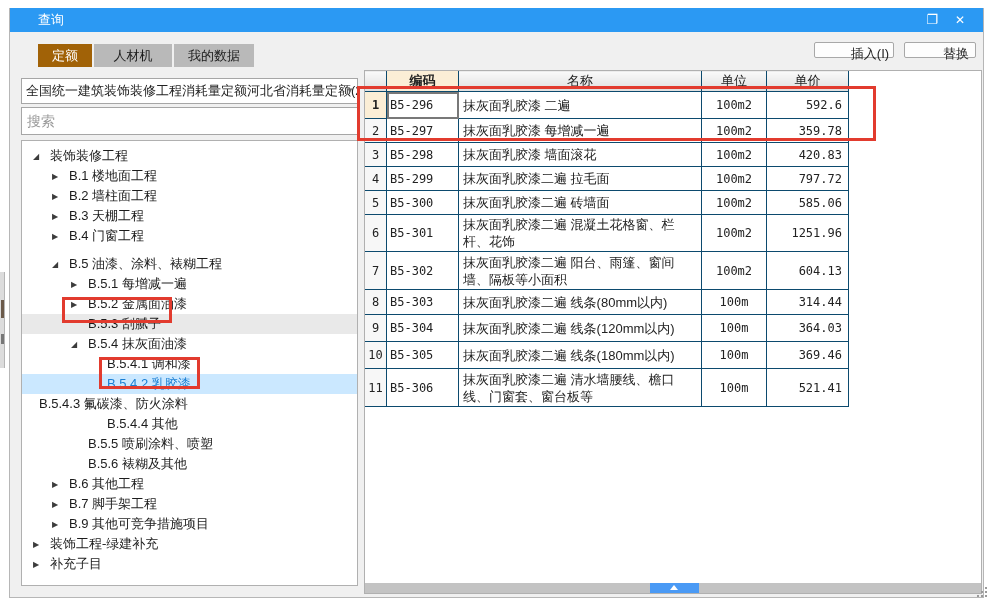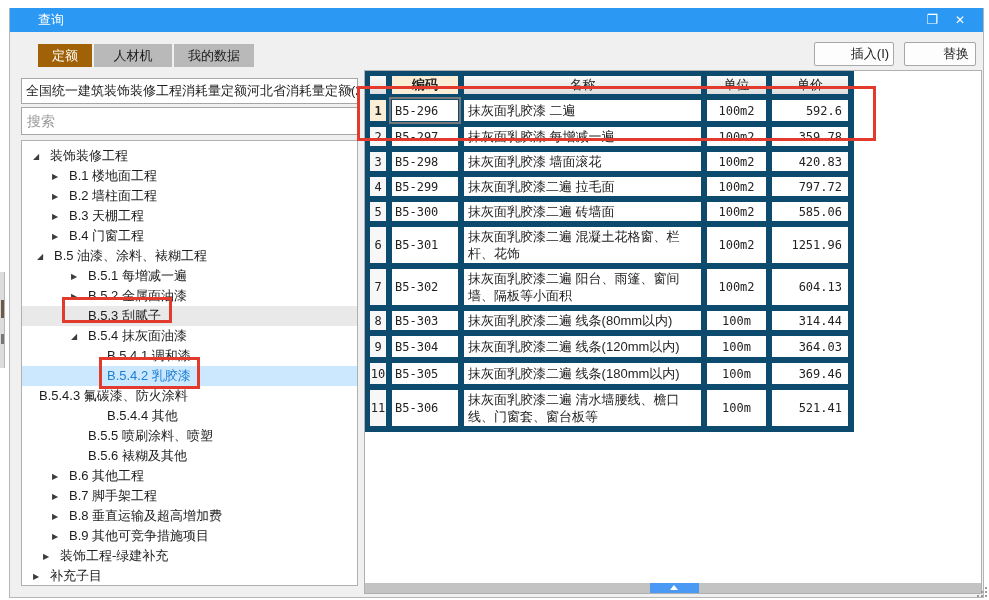--- a/index.html
+++ b/index.html
@@ -33,21 +33,21 @@
   .tab {
     height: 23px; line-height: 23px; text-align: center; font-size: 13px;
     background: #b9b9b9; color: #1c1c1c; cursor: pointer;
   }
   .tab.active { background: #a16207; color: #fff; }
   .tab.t0 { width: 54px; }
   .tab.t1 { width: 78px; }
   .tab.t2 { width: 80px; }
 
   .btn {
-    position: absolute; top: 34px; height: 24px; line-height: 22px;
+    position: absolute; top: 34px; height: 16px; line-height: 22px;
     background: #fdfdfd; border: 1px solid #a8a8a8; border-radius: 2px;
     font-size: 13px; text-align: center; cursor: pointer; padding-left: 32px;
   }
   .btn.insert { left: 804px; width: 80px; }
   .btn.replace { left: 894px; width: 72px; }
 
   
   .quota-select {
     position: absolute; left: 11px; top: 70px; width: 337px; height: 26px;
     background: #fff; border: 1px solid #a6a6a6; font-size: 13px;
@@ -74,21 +74,21 @@
   .trow .arrow { display: inline-block; width: 17px; font-size: 8px; color: #3c3c3c; vertical-align: 1px; }
   .trow.sel { background: #cbe8ff; color: #1a7fd4; }
   .trow.gray { background: #e9e9e9; }
 
   
   .rpanel {
     position: absolute; left: 354px; top: 62px; width: 618px; height: 524px;
     background: #fff; border: 1px solid #b0b0b0; overflow: hidden;
   }
   table.grid { border-collapse: collapse; table-layout: fixed; margin: -1px 0 0 -1px; }
-  table.grid th, table.grid td { border: 6px solid #0c4a6e; overflow: hidden; }
+  table.grid th, table.grid td { border: 1px solid #0c4a6e; overflow: hidden; }
   table.grid th {
     height: 21px; font-size: 13px; font-weight: normal;
     background: linear-gradient(#fafafa, #dedede); padding: 0;
   }
   table.grid th.code-h { background: #fbeed6; font-weight: bold; }
   td.num  { text-align: center; background: #f7f7f7; font-size: 12px; font-family: "DejaVu Sans Mono", monospace; }
   td.code { font-family: "DejaVu Sans Mono", monospace; font-size: 12px; padding: 0 3px; background: #fff; }
   td.name { font-size: 13px; line-height: 17px; padding: 1px 4px; background: #fff; }
   td.unit { text-align: center; font-family: "DejaVu Sans Mono", monospace; font-size: 12px; background: #fff; }
   td.price{ text-align: right; font-family: "DejaVu Sans Mono", monospace; font-size: 12px; padding: 0 6px; background: #fff; }
@@ -157,36 +157,35 @@
   </div>
 
   <input class="search-box" type="text" placeholder="搜索" style="">
 
   <div class="treebox" id="tree">
       <div class="trow" style="padding-left: 11px;"><span class="arrow">◢</span><span>装饰装修工程</span></div>
       <div class="trow" style="padding-left: 30px;"><span class="arrow">▶</span><span>B.1 楼地面工程</span></div>
       <div class="trow" style="padding-left: 30px;"><span class="arrow">▶</span><span>B.2 墙柱面工程</span></div>
       <div class="trow" style="padding-left: 30px;"><span class="arrow">▶</span><span>B.3 天棚工程</span></div>
       <div class="trow" style="padding-left: 30px;"><span class="arrow">▶</span><span>B.4 门窗工程</span></div>
-      <div class="trow" style="padding-left: 15px;"><span class="arrow">◢</span><span>B.5 油漆、涂料、裱糊工程</span></div>
+      <div class="trow" style="padding-left: 30px; margin-top: 8px;"><span class="arrow">◢</span><span>B.5 油漆、涂料、裱糊工程</span></div>
       <div class="trow" style="padding-left: 49px;"><span class="arrow">▶</span><span>B.5.1 每增减一遍</span></div>
       <div class="trow" style="padding-left: 49px;"><span class="arrow">▶</span><span>B.5.2 金属面油漆</span></div>
       <div class="trow gray" style="padding-left: 49px;"><span class="arrow"></span><span>B.5.3 刮腻子</span></div>
       <div class="trow" style="padding-left: 49px;"><span class="arrow">◢</span><span>B.5.4 抹灰面油漆</span></div>
       <div class="trow" style="padding-left: 68px;"><span class="arrow"></span><span>B.5.4.1 调和漆</span></div>
       <div class="trow sel" style="padding-left: 68px;"><span class="arrow"></span><span>B.5.4.2 乳胶漆</span></div>
       <div class="trow" style=""><span class="arrow"></span><span>B.5.4.3 氟碳漆、防火涂料</span></div>
       <div class="trow" style="padding-left: 68px;"><span class="arrow"></span><span>B.5.4.4 其他</span></div>
       <div class="trow" style="padding-left: 49px;"><span class="arrow"></span><span>B.5.5 喷刷涂料、喷塑</span></div>
       <div class="trow" style="padding-left: 49px;"><span class="arrow"></span><span>B.5.6 裱糊及其他</span></div>
       <div class="trow" style="padding-left: 30px;"><span class="arrow">▶</span><span>B.6 其他工程</span></div>
       <div class="trow" style="padding-left: 30px;"><span class="arrow">▶</span><span>B.7 脚手架工程</span></div>
-      <div class="trow" style="padding-left: 30px;"><span class="arrow">▶</span><span>B.8 垂直运输及超高增加费</span></div>
       <div class="trow" style="padding-left: 30px;"><span class="arrow">▶</span><span>B.9 其他可竞争措施项目</span></div>
-      <div class="trow" style="padding-left: 21px; font-family: Liberation Serif, serif;"><span class="arrow">▶</span><span>装饰工程-绿建补充</span></div>
+      <div class="trow" style="padding-left: 11px; font-family: Liberation Serif, serif;"><span class="arrow">▶</span><span>装饰工程-绿建补充</span></div>
       <div class="trow" style="padding-left: 11px;"><span class="arrow">▶</span><span>补充子目</span></div>
     </div>
 
   <div class="rpanel">
     <table class="grid" id="grid">
       <colgroup>
         <col style="width:22px">
           <col style="width:72px">
           <col style="width:243px">
         <col style="width:65px">

